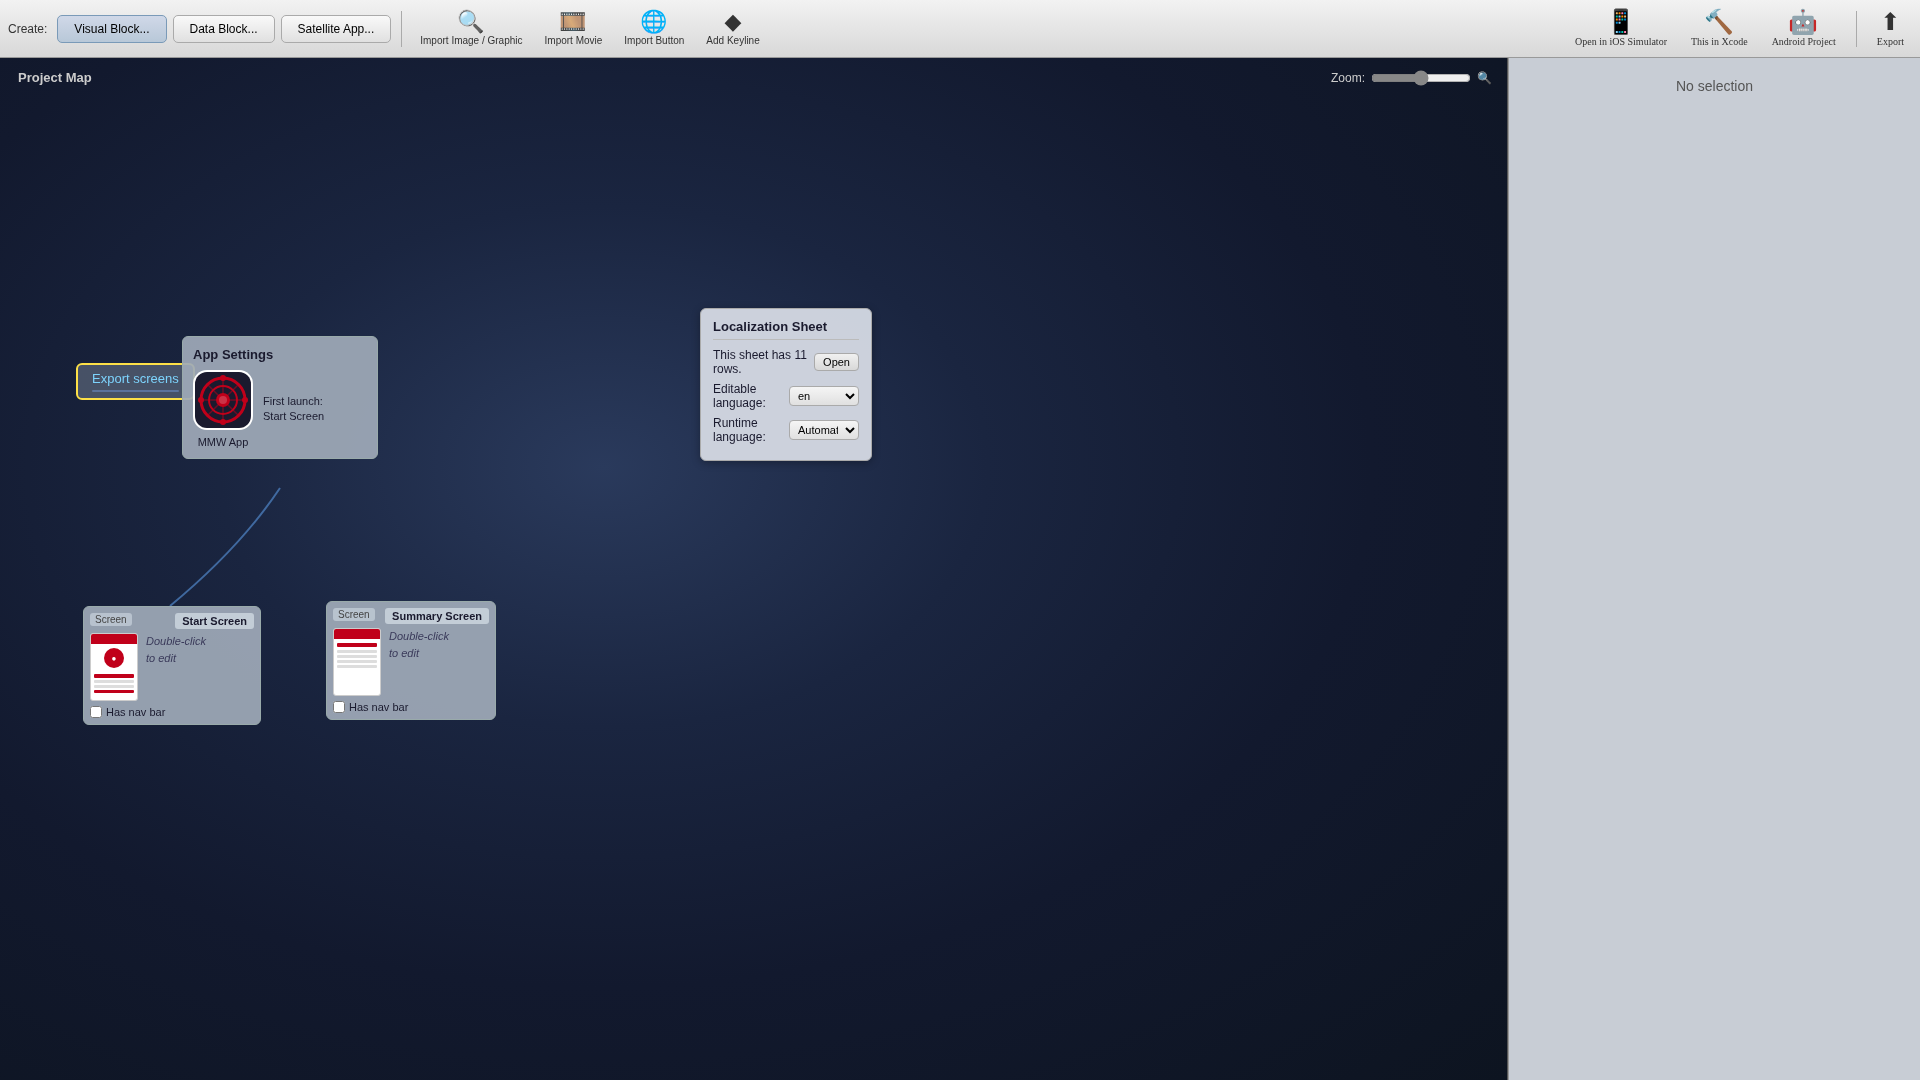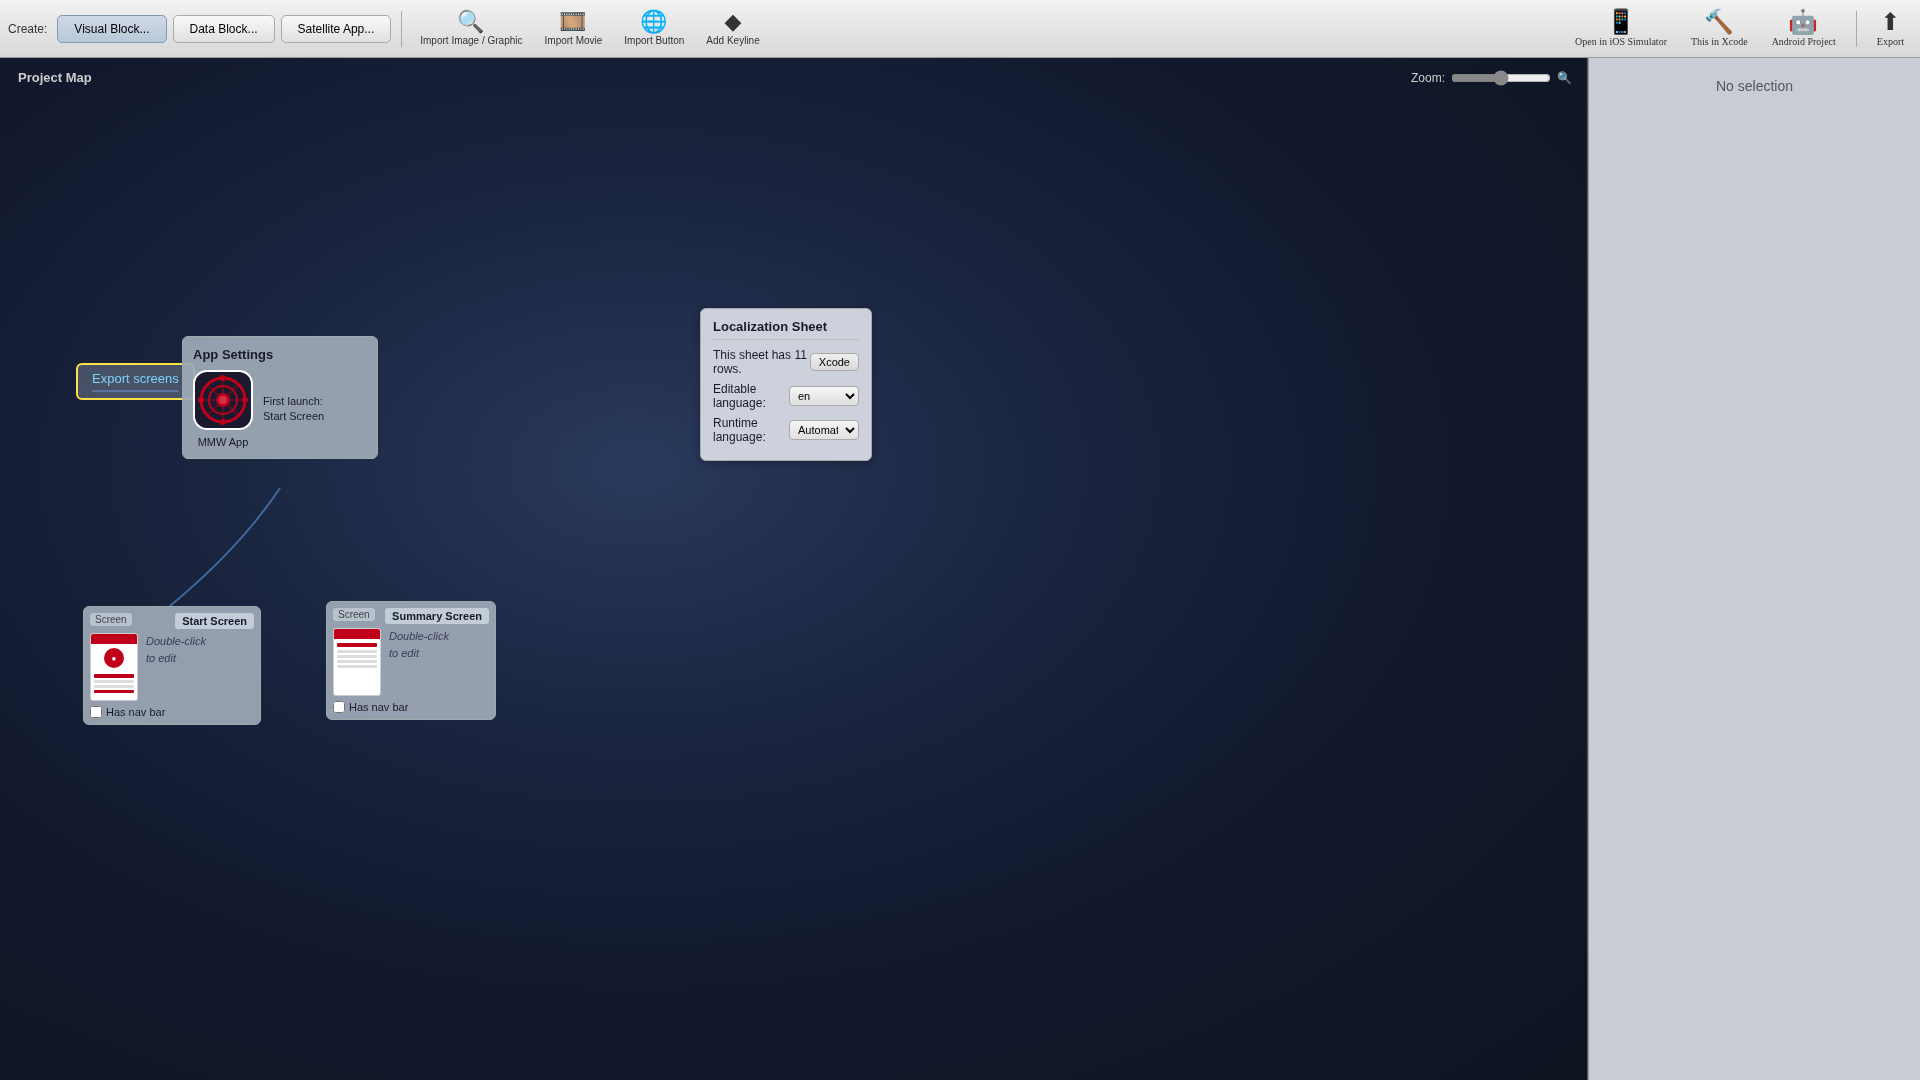--- a/index.html
+++ b/index.html
@@ -398,21 +398,21 @@
       border: 1px solid #aaa;
       border-radius: 4px;
       padding: 2px 4px;
       font-size: 11px;
       width: 70px;
       cursor: pointer;
     }
 
     
     #right-panel {
-      width: 332px;
+      width: 412px;
       background: #c8cdd5;
       border-left: 1px solid #999;
       display: flex;
       align-items: flex-start;
       justify-content: center;
       padding-top: 20px;
     }
     #no-selection-label {
       font-size: 14px;
       color: #555;
@@ -579,21 +579,21 @@
       <div class="screen-card-footer">
         <input type="checkbox" style="">
         <span>Has nav bar</span>
       </div>
     </div>
 
     <div id="loc-sheet-panel">
       <div class="panel-title">Localization Sheet</div>
       <div class="loc-row">
         <span class="loc-row-label">This sheet has 11 rows.</span>
-        <button class="loc-edit-btn">Xcode</button>
+        <button class="loc-edit-btn">Open</button>
       </div>
       <div class="loc-row">
         <span class="loc-row-label">Editable language:</span>
         <select class="loc-select">
           <option>en</option>
           <option>de</option>
           <option>fr</option>
         </select>
       </div>
       <div class="loc-row">

